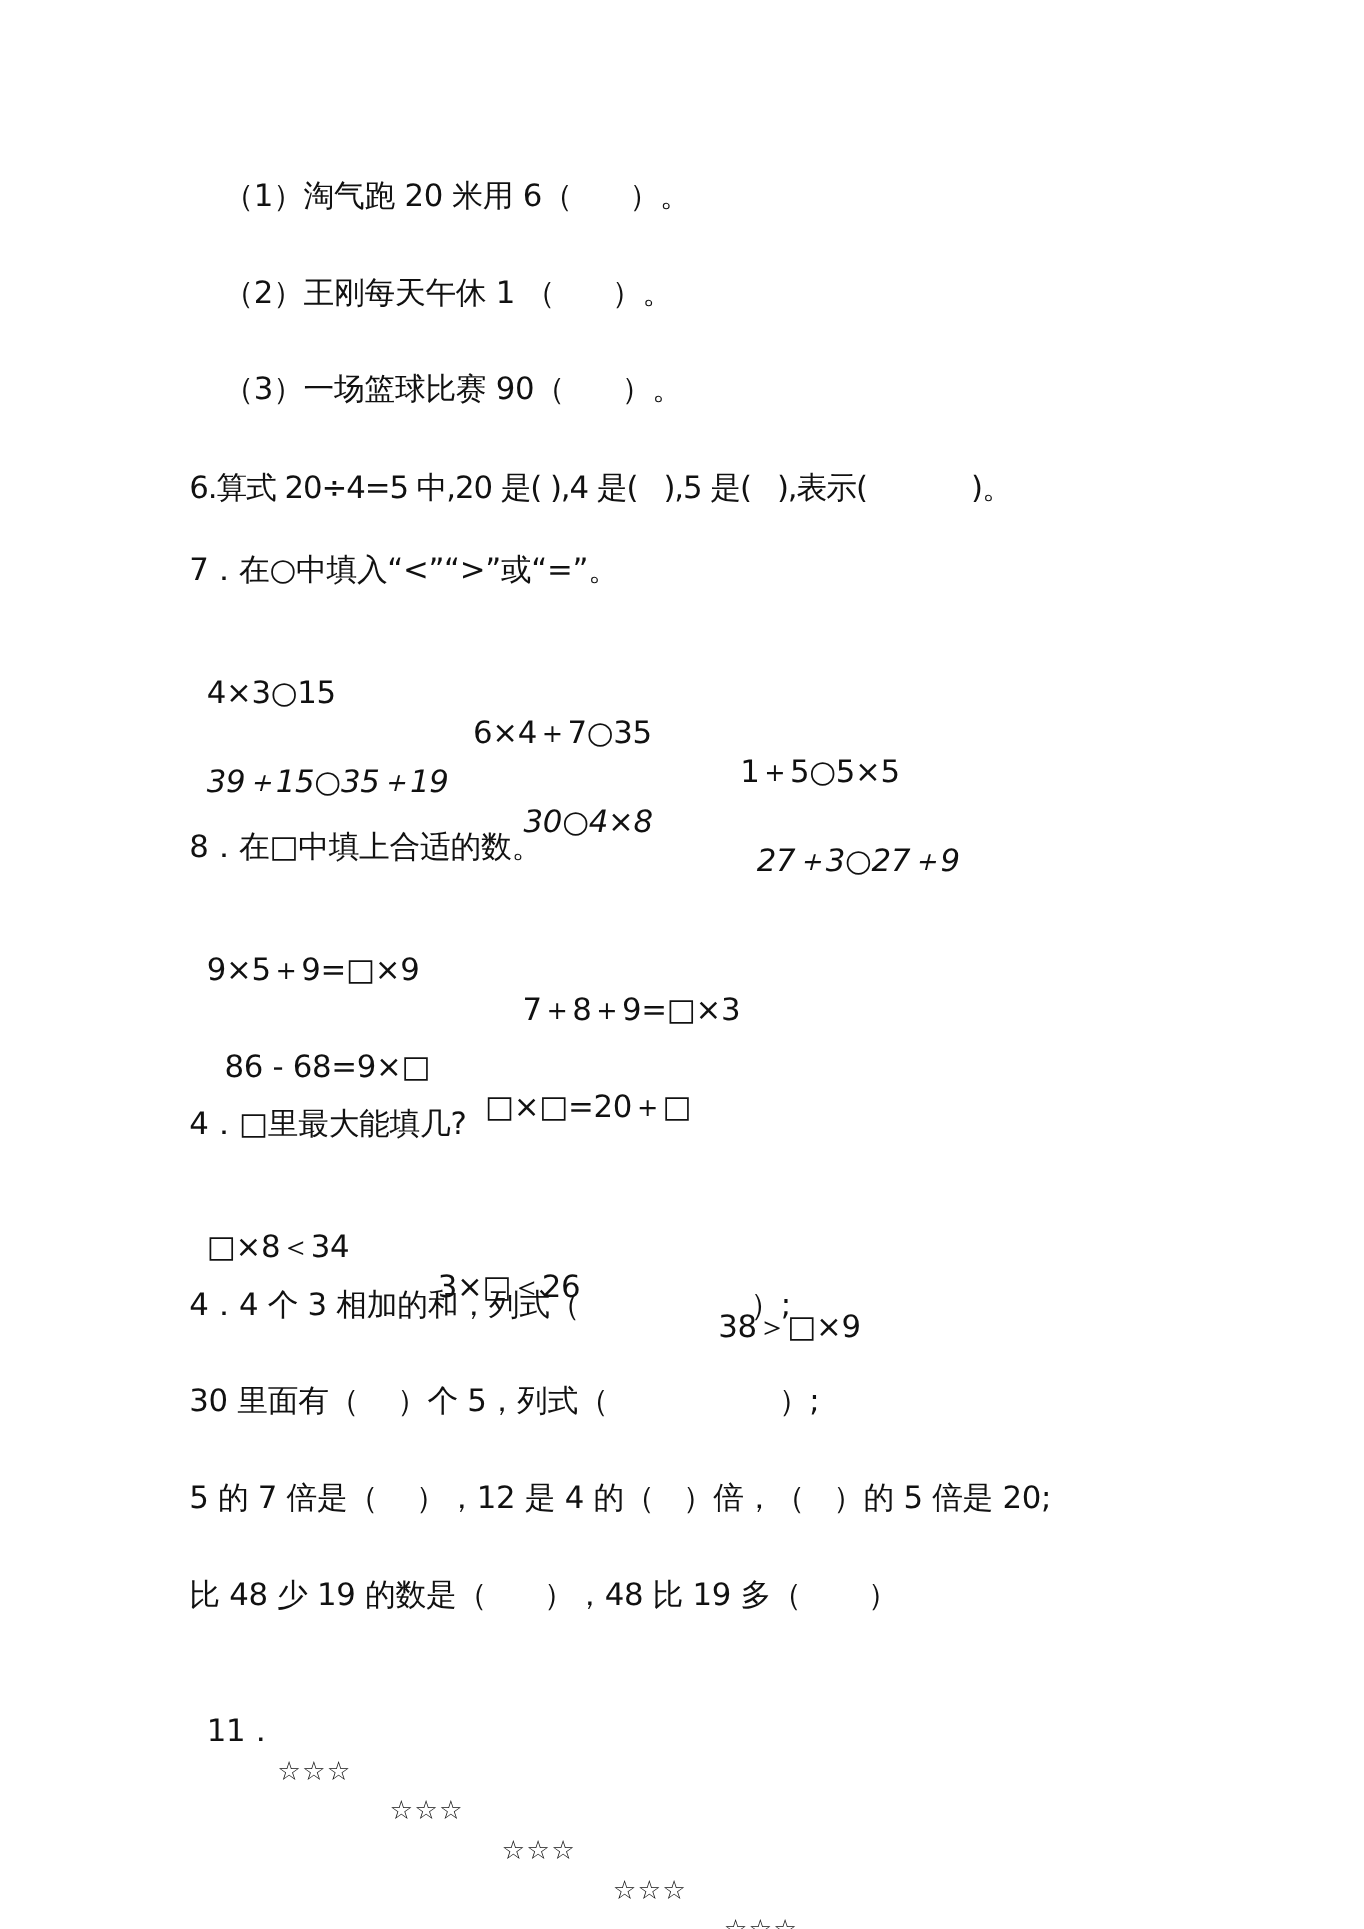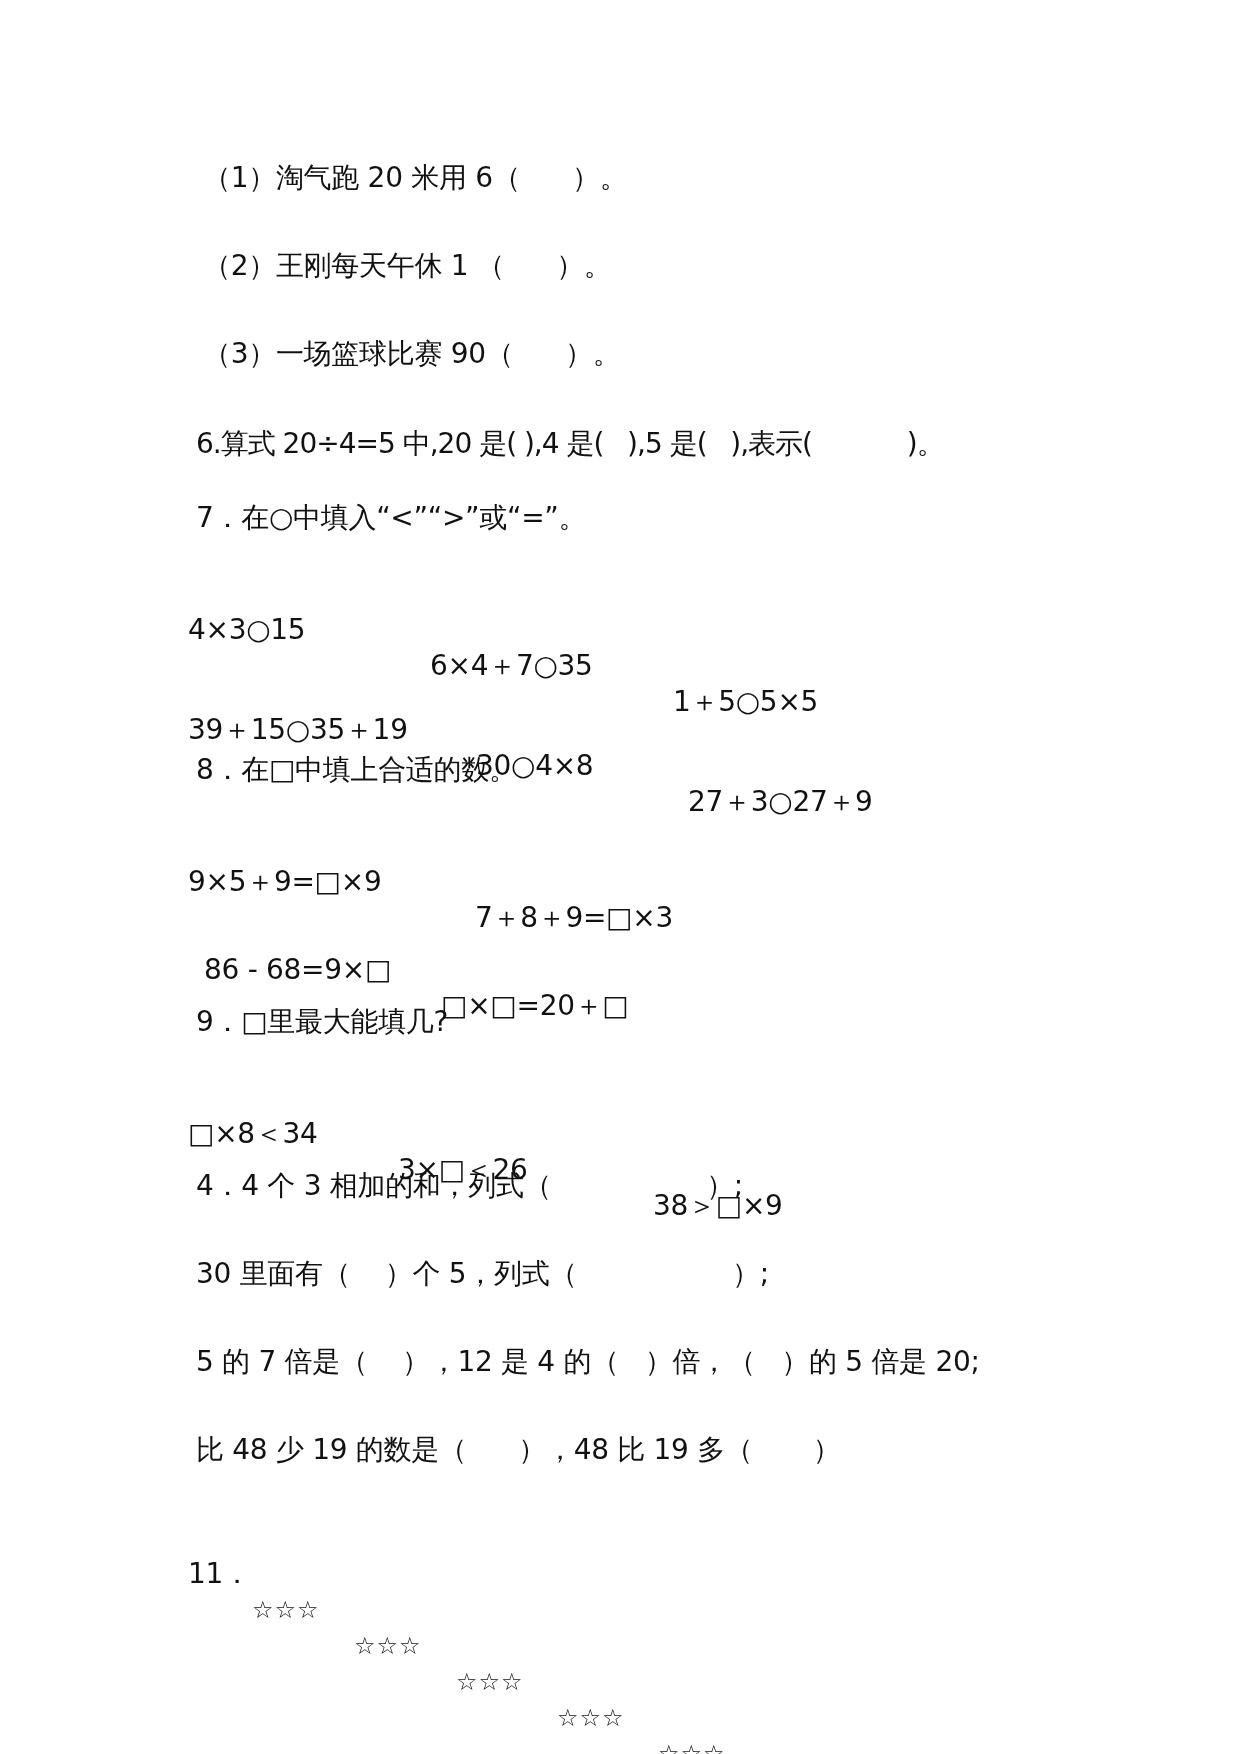--- a/index.html
+++ b/index.html
@@ -1,18 +1,18 @@
 <!DOCTYPE html>
 <html><head>
   <meta charset="utf-8">
   <style>
     html, body { margin: 0; padding: 0; background: #ffffff; }
     body { width: 1240px; height: 1754px; position: relative; overflow: hidden;
            font-family: "DejaVu Sans", "Liberation Sans", sans-serif; color: #111111; }
-    .line { position: absolute; left: 196px; font-size: 28px; line-height: 36px; white-space: pre; letter-spacing: -0.3px; }
+    .line { position: absolute; left: 172px; font-size: 28px; line-height: 36px; white-space: pre; letter-spacing: -0.3px; }
     .indent { left: 203px; }
     .cell { position: absolute; white-space: pre; }
     .stars { letter-spacing: 1px; font-size: 24px; }
   </style>
 </head>
 <body>
 
 <div>
 
   <div class="line indent" style="top:160px">（1）淘气跑 20 米用 6（      ）。</div>
@@ -20,37 +20,37 @@
   <div class="line indent" style="top:336px">（3）一场篮球比赛 90（      ）。</div>
 
   <div class="line" style="top:426px; letter-spacing:-1px;">6.算式 20÷4=5 中,20 是( ),4 是(   ),5 是(   ),表示(            )。</div>
 
   <div class="line" style="top:500px">7．在○中填入“&lt;”“&gt;”或“=”。</div>
   <div class="line" style="top:576px; left:0; width:1148px;">
     <span class="cell" style="left:188px">4×3○15</span>
     <span class="cell" style="left:430px">6×4＋7○35</span>
     <span class="cell" style="left:673px">1＋5○5×5</span>
   </div>
-  <div class="line" style="top:676px; left:0; width:1060px;">
+  <div class="line" style="top:657px; left:0; width:1060px;font-style:italic;">
     <span class="cell" style="left:188px">39＋15○35＋19</span>
     <span class="cell" style="left:476px">30○4×8</span>
     <span class="cell" style="left:688px">27＋3○27＋9</span>
   </div>
 
   <div class="line" style="top:752px">8．在□中填上合适的数。</div>
   <div class="line" style="top:828px; left:0; width:1240px;">
     <span class="cell" style="left:188px">9×5＋9=□×9</span>
     <span class="cell" style="left:475px">7＋8＋9=□×3</span>
   </div>
   <div class="line" style="top:916px; left:16px; width:1240px;">
     <span class="cell" style="left:188px">86 - 68=9×□</span>
     <span class="cell" style="left:425px">□×□=20＋□</span>
   </div>
 
-  <div class="line" style="top:1004px">9．□里最大能填几?</div>
+  <div class="line" style="top:1004px">4．□里最大能填几?</div>
   <div class="line" style="top:1080px; left:0; width:1036px;">
     <span class="cell" style="left:188px">□×8＜34</span>
     <span class="cell" style="left:398px">3×□＜26</span>
     <span class="cell" style="left:653px">38＞□×9</span>
   </div>
 
   <div class="line" style="top:1168px">4．4 个 3 相加的和，列式（                  ）;</div>
   <div class="line" style="top:1256px">30 里面有（    ）个 5，列式（                  ）;</div>
   <div class="line" style="top:1344px">5 的 7 倍是（    ），12 是 4 的（   ）倍，（   ）的 5 倍是 20;</div>
   <div class="line" style="top:1432px">比 48 少 19 的数是（      ），48 比 19 多（       ）</div>

